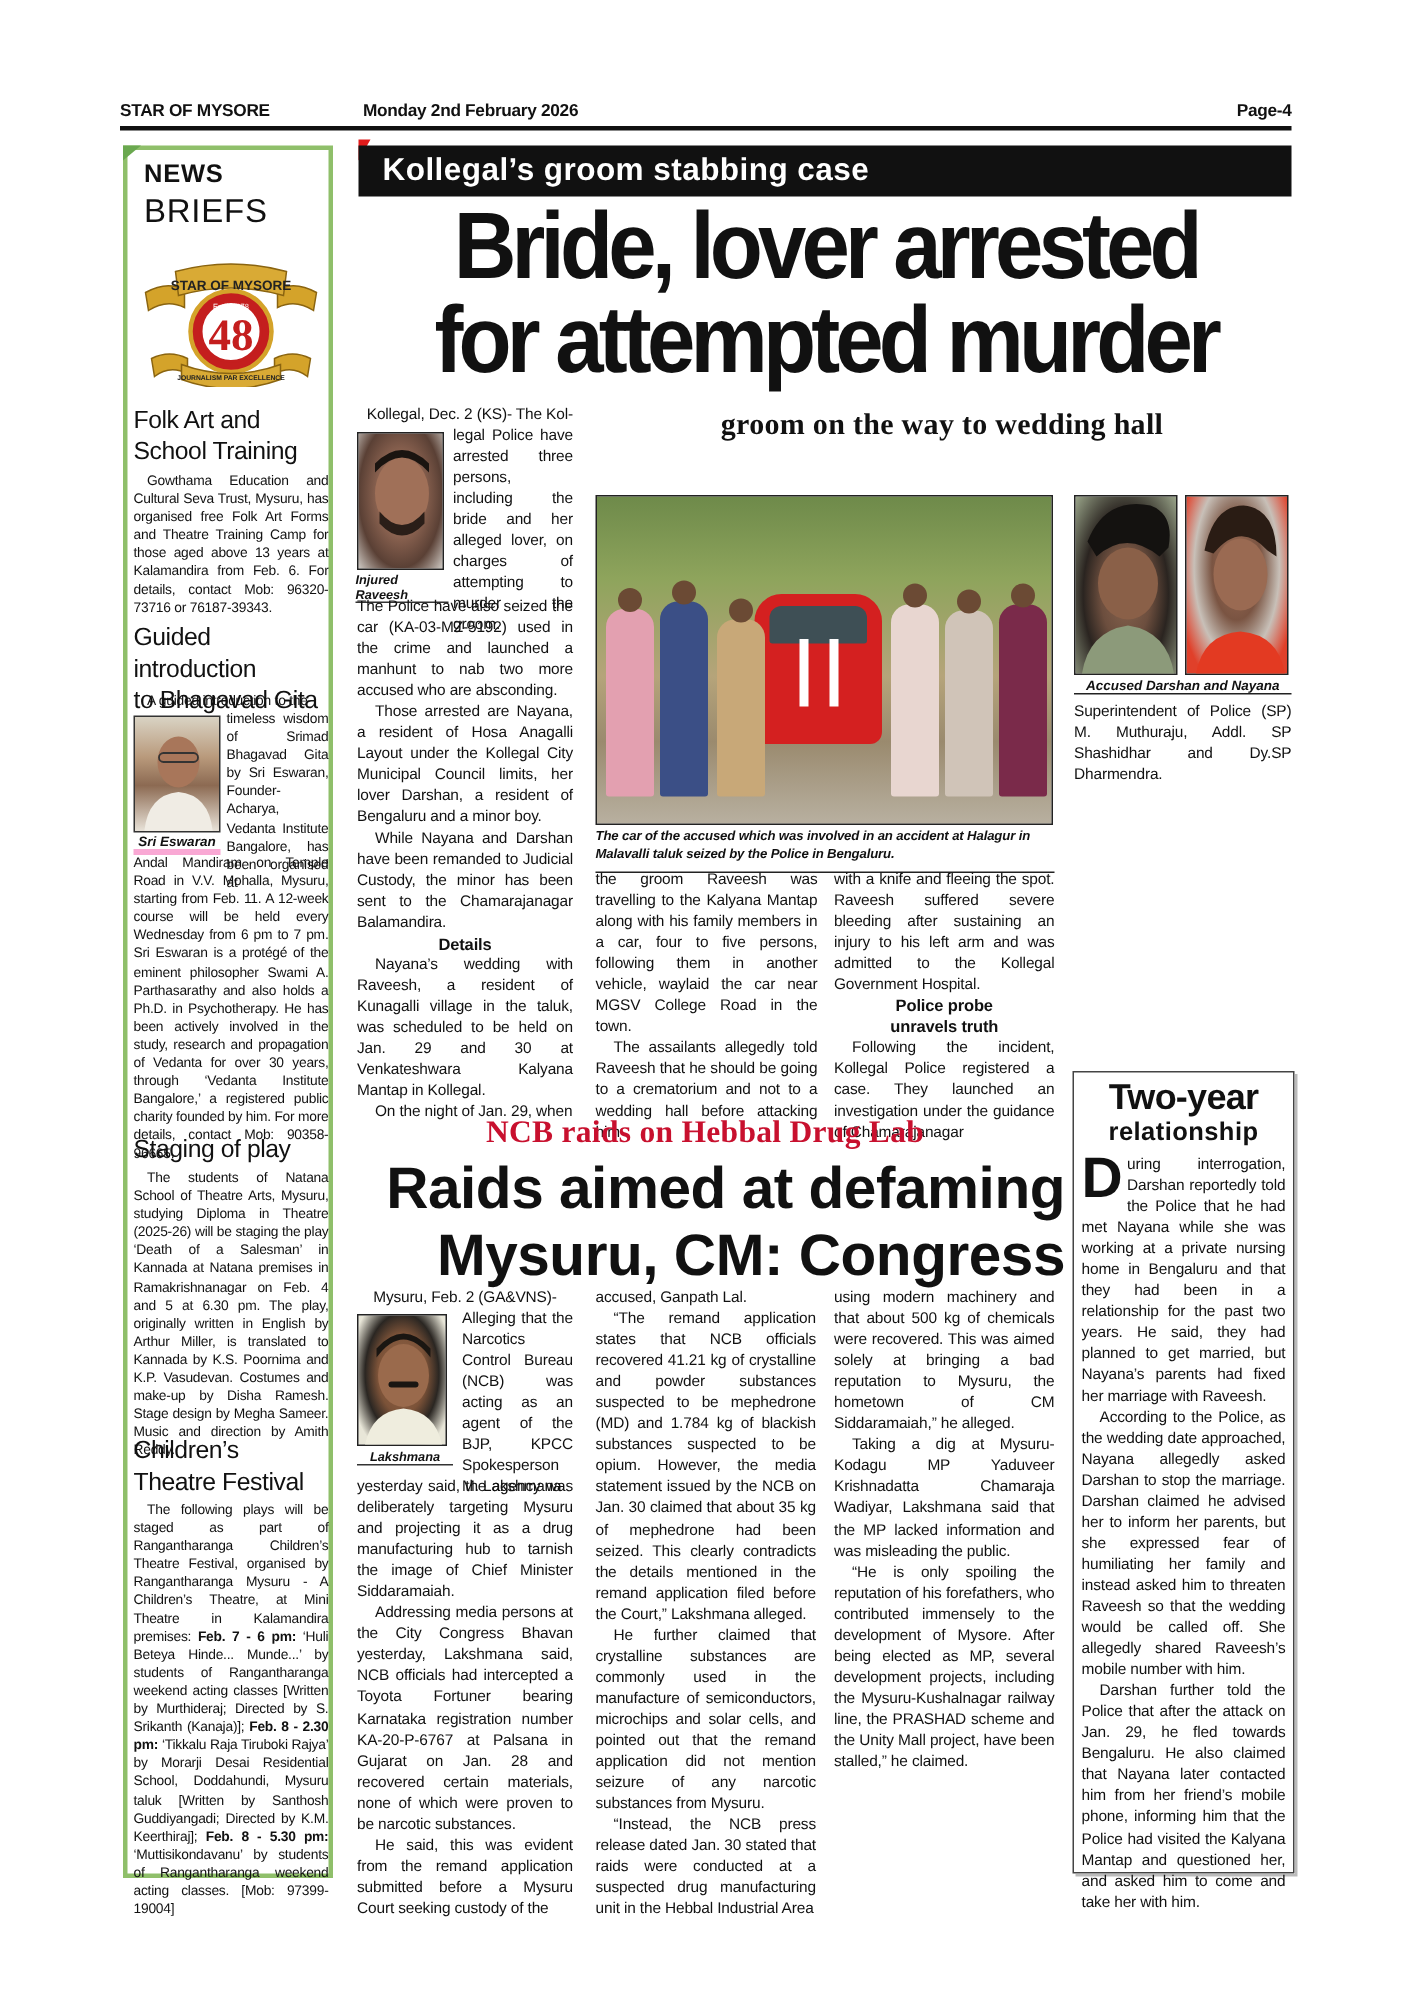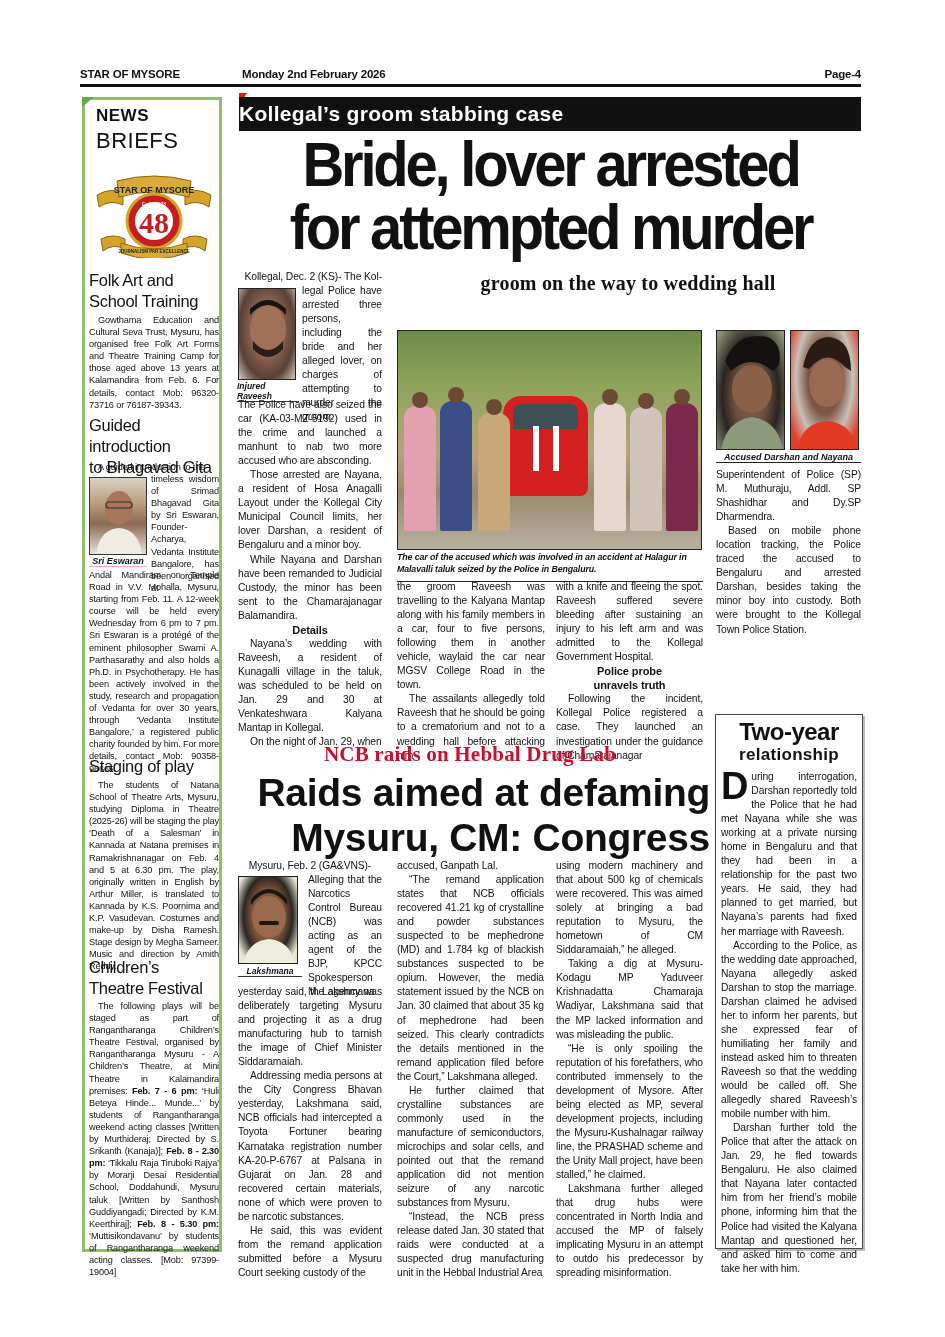--- a/index.html
+++ b/index.html
@@ -18,25 +18,25 @@
   
   .sidebar { left: 82px; top: 97px; width: 140px; height: 1155px; border: 3px solid #8fbf6a; background: #fff; }
   .sidebar .corner { position: absolute; left: -3px; top: -3px; width: 0; height: 0; border-top: 10px solid #6aa84f; border-right: 12px solid transparent; }
   .nb-title-1 { position: absolute; left: 11px; top: 6px; font-size: 17px; font-weight: bold; letter-spacing: 0.5px; }
   .nb-title-2 { position: absolute; left: 11px; top: 28px; font-size: 22px; font-weight: normal; letter-spacing: 0.5px; }
   .logo { position: absolute; left: 8px; top: 73px; width: 122px; height: 85px; }
   .brief-h { position: absolute; left: 4px; font-size: 16.5px; line-height: 21px; font-weight: normal; letter-spacing: -0.3px; }
   .brief-p { position: absolute; left: 4px; width: 130px; font-size: 9.2px; line-height: 12.1px; text-align: justify; text-indent: 9px; letter-spacing: -0.15px; }
   .brief-p b { font-weight: bold; }
   .eswaran-photo { position: absolute; left: 4px; top: 377px; width: 58px; height: 78px; border: 1px solid #333; background: linear-gradient(180deg, #d9d3c4 0%, #b99a7c 35%, #8c6a52 60%, #e8e2d8 100%); overflow: hidden; }
-  .eswaran-cap { position: absolute; left: 4px; top: 456px; width: 58px; font-size: 9px; font-weight: bold; font-style: italic; text-align: center; border-bottom: 1px solid #f9a8d4; }
+  .eswaran-cap { position: absolute; left: 4px; top: 456px; width: 58px; font-size: 9px; font-weight: bold; font-style: italic; text-align: center; border-bottom: 4px solid #f9a8d4; }
   .eswaran-wrap { position: absolute; left: 66px; width: 68px; font-size: 9.2px; line-height: 12.1px; text-align: justify; letter-spacing: -0.15px; }
 
   
-  .kicker { left: 239px; top: 97px; width: 622px; height: 34px; background: #111; color: #fff; font-weight: bold; font-size: 21px; line-height: 34px; letter-spacing: 0.3px; }
+  .kicker { left: 239px; top: 97px; width: 622px; height: 34px; background: #111; color: #fff; font-weight: bold; font-size: 21px; line-height: 34px; padding-left: 16px; letter-spacing: 0.3px; }
   .kicker-flag { left: 239px; top: 93px; width: 0; height: 0; border-top: 14px solid #e01b1b; border-right: 8px solid transparent; }
 
   
   .headline { left: 240px; top: 133px; width: 621px; font-family: "Liberation Sans", sans-serif; font-weight: bold; font-size: 63px; line-height: 63px; letter-spacing: -3.5px; text-align: center; transform: scaleX(0.92); transform-origin: left top; width: 675px; }
   .headline span { display: block; }
 
   
   .subhead { left: 393px; top: 270px; width: 470px; font-family: "Liberation Serif", serif; font-weight: bold; font-size: 20px; line-height: 26px; text-align: center; letter-spacing: 0.2px; }
 
   
@@ -218,21 +218,20 @@
   <svg width="69" height="120" viewBox="0 0 69 120">
     <path d="M12 36 Q18 6 38 6 Q60 8 60 40 L54 36 Q36 16 18 38 Z" fill="#2a1c14"></path>
     <ellipse cx="36" cy="52" rx="18" ry="24" fill="#9a6a52"></ellipse>
     <path d="M6 120 Q10 92 36 90 Q62 92 66 120 Z" fill="#e33a22"></path>
   </svg>
 </div>
 <div class="abs accused-cap">Accused Darshan and Nayana</div>
 
 <div class="col" style="left:716px; top:468px; width:145px;">
   <p style="text-indent:0;">Superintendent of Police (SP) M. Muthuraju, Addl. SP Shashidhar and Dy.SP Dharmendra.</p>
-  <p>Based on mobile phone location tracking, the Police traced the accused to Bengaluru and arrested Darshan, besides taking the minor boy into custody. Both were brought to the Kollegal Town Police Station.</p>
 </div>
 
 <div class="abs box">
   <div class="box-title1">Two-year</div>
   <div class="box-title2">relationship</div>
   <div class="col" style="left:5px; top:55px; width:136px;">
     <p style="text-indent:0;"><span class="dropcap">D</span><span>uring interrogation, Darshan reportedly told the Police that he had met Nayana while she was working at a private nursing home in Bengaluru and that they had been in a relationship for the past two years. He said, they had planned to get married, but Nayana’s parents had fixed her marriage with Raveesh.</span></p>
     <p>According to the Police, as the wedding date approached, Nayana allegedly asked Darshan to stop the marriage. Darshan claimed he advised her to inform her parents, but she expressed fear of humiliating her family and instead asked him to threaten Raveesh so that the wedding would be called off. She allegedly shared Raveesh’s mobile number with him.</p>
     <p>Darshan further told the Police that after the attack on Jan. 29, he fled towards Bengaluru. He also claimed that Nayana later contacted him from her friend’s mobile phone, informing him that the Police had visited the Kalyana Mantap and questioned her, and asked him to come and take her with him.</p>
   </div>
@@ -264,14 +263,13 @@
 <div class="col" style="left:397px; top:859px; width:147px;">
   <p style="text-indent:0;">accused, Ganpath Lal.</p>
   <p>“The remand application states that NCB officials recovered 41.21 kg of crystalline and powder substances suspected to be mephedrone (MD) and 1.784 kg of blackish substances suspected to be opium. However, the media statement issued by the NCB on Jan. 30 claimed that about 35 kg of mephedrone had been seized. This clearly contradicts the details mentioned in the remand application filed before the Court,” Lakshmana alleged.</p>
   <p>He further claimed that crystalline substances are commonly used in the manufacture of semiconductors, microchips and solar cells, and pointed out that the remand application did not mention seizure of any narcotic substances from Mysuru.</p>
   <p>“Instead, the NCB press release dated Jan. 30 stated that raids were conducted at a suspected drug manufacturing unit in the Hebbal Industrial Area</p>
 </div>
 <div class="col" style="left:556px; top:859px; width:147px;">
   <p style="text-indent:0;">using modern machinery and that about 500 kg of chemicals were recovered. This was aimed solely at bringing a bad reputation to Mysuru, the hometown of CM Siddaramaiah,” he alleged.</p>
   <p>Taking a dig at Mysuru-Kodagu MP Yaduveer Krishnadatta Chamaraja Wadiyar, Lakshmana said that the MP lacked information and was misleading the public.</p>
   <p>“He is only spoiling the reputation of his forefathers, who contributed immensely to the development of Mysore. After being elected as MP, several development projects, including the Mysuru-Kushalnagar railway line, the PRASHAD scheme and the Unity Mall project, have been stalled,” he claimed.</p>
-  <p>Lakshmana further alleged that drug hubs were concentrated in North India and accused the MP of falsely implicating Mysuru in an attempt to outdo his predecessor by spreading misinformation.</p>
 </div>
 
 </body></html>

